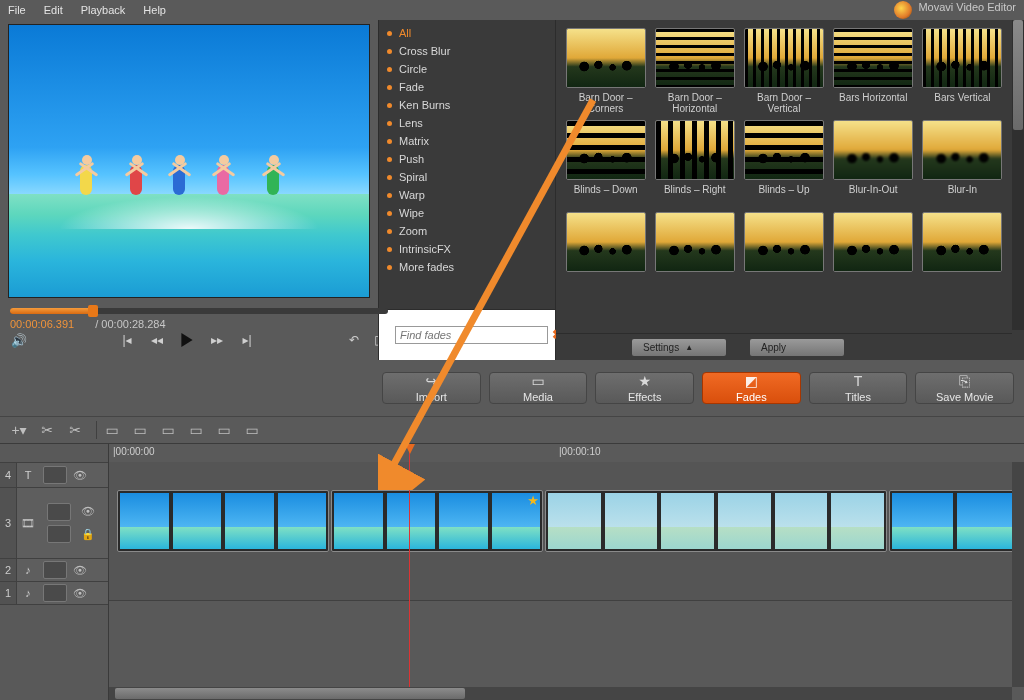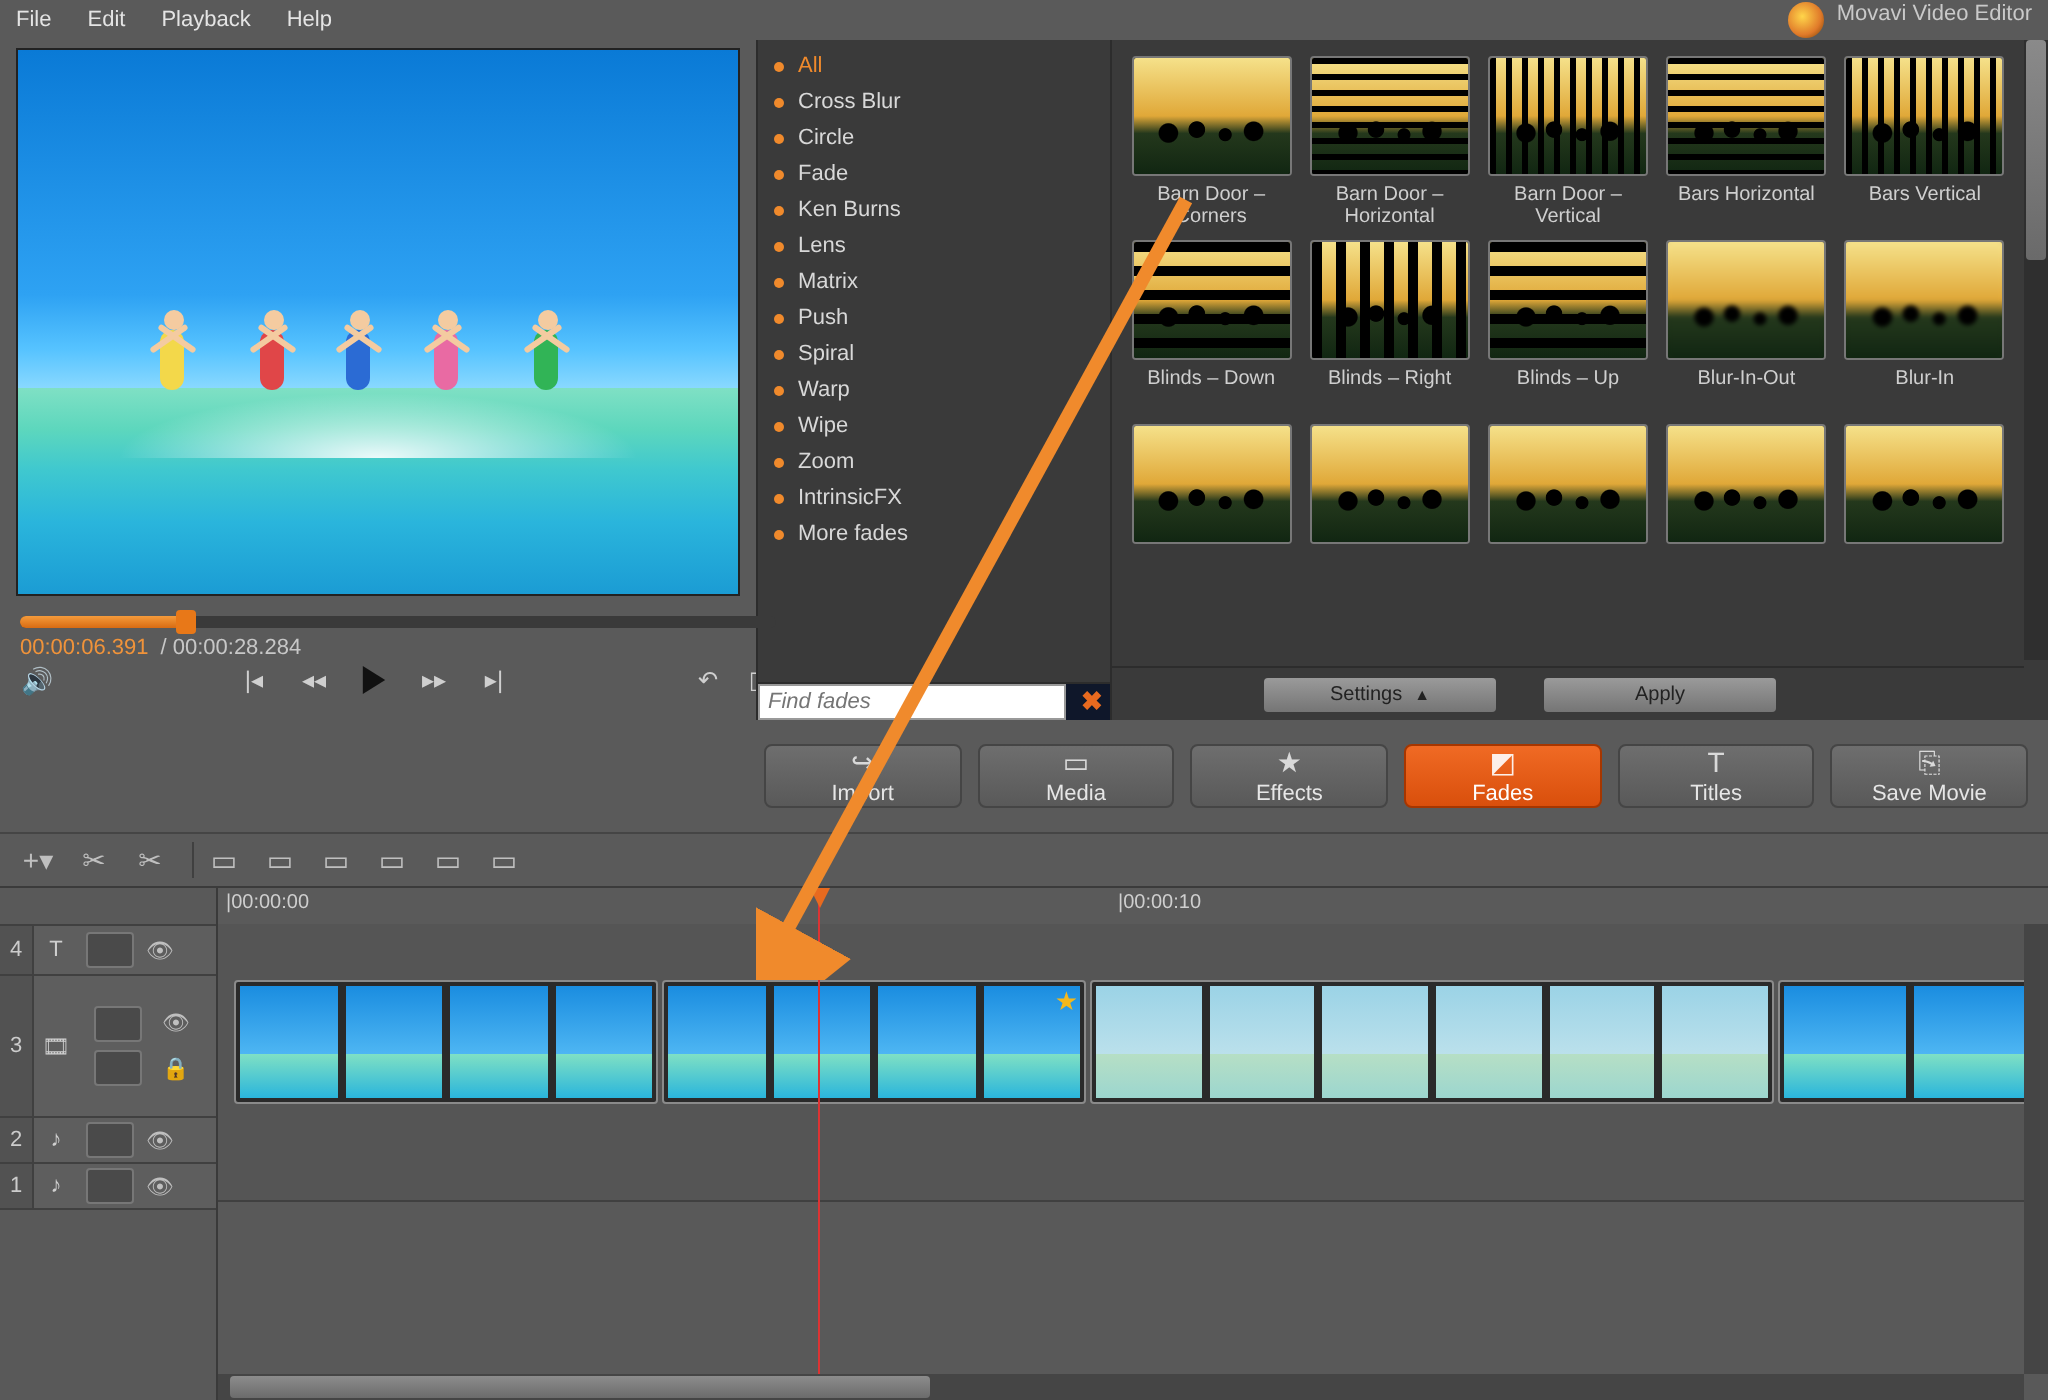--- a/index.html
+++ b/index.html
@@ -24,21 +24,21 @@
 .person .torso{position:absolute;left:6px;top:20px;width:12px;height:30px;border-radius:6px}
 .person .head{position:absolute;left:8px;top:10px;width:10px;height:10px;border-radius:50%;background:#f4cba0}
 .person .armL,.person .armR{position:absolute;top:18px;width:3px;height:22px;background:#f4cba0;border-radius:2px;transform-origin:top}
 .person .armL{left:4px;transform:rotate(-55deg)}
 .person .armR{left:18px;transform:rotate(55deg)}
 .fades-col{width:176px;background:#3a3a3a;border-left:1px solid #2c2c2c;border-right:1px solid #2c2c2c;display:flex;flex-direction:column}
 .fades-list{flex:1;overflow:hidden;padding:4px 0}
 .fades-list .cat{padding:3px 10px 3px 20px;color:#d8d8d8;cursor:default;position:relative;white-space:nowrap}
 .fades-list .cat::before{content:'';position:absolute;left:8px;top:7px;width:5px;height:5px;background:#f08a2c;border-radius:50%}
 .fades-list .cat.sel,.fades-list .cat:hover{color:#f08a2c}
-.find-row{display:flex;align-items:center;padding:0;background:#0f172a;border-top:1px solid #2c2c2c}
+.find-row{display:flex;align-items:center;padding:16px;background:#ffffff;border-top:1px solid #2c2c2c}
 .find-row input{flex:1;height:16px;font-style:italic;font-size:11px;padding:0 4px;border:1px solid #999;background:#fff;color:#555}
 .find-row .clear{width:18px;height:18px;margin-left:4px;color:#e86a1f;text-align:center;font-weight:bold;line-height:17px;font-size:13px}
 .grid-col{flex:1;display:flex;flex-direction:column;background:#3a3a3a;position:relative}
 .grid-scroll{flex:1;overflow:hidden;margin-right:12px}
 .thumb-grid{display:grid;grid-template-columns:repeat(5,1fr);gap:6px;padding:8px 8px 0 8px}
 .thumb-cell{display:flex;flex-direction:column;align-items:center}
 .thumb{width:78px;height:58px;background:#111;border:1px solid #777;border-radius:2px;position:relative;overflow:hidden}
 .thumb .tsky{position:absolute;inset:0;background:linear-gradient(#f5e18a 0%,#e0a838 50%,#24381c 65%,#112612 100%)}
 .thumb .sil{position:absolute;bottom:20%;left:5%;right:5%;height:30%;background:
  radial-gradient(circle at 20% 50%,#000 8%,transparent 9%),
@@ -48,29 +48,29 @@
 .th-bars-h::after{content:'';position:absolute;inset:0;background:repeating-linear-gradient(#000 0 3px,transparent 3px 8px)}
 .th-bars-v::after{content:'';position:absolute;inset:0;background:repeating-linear-gradient(90deg,#000 0 3px,transparent 3px 8px)}
 .th-blinds-d::after{content:'';position:absolute;inset:0;background:repeating-linear-gradient(#000 0 5px,transparent 5px 12px)}
 .th-blinds-r::after{content:'';position:absolute;inset:0;background:repeating-linear-gradient(90deg,#000 0 5px,transparent 5px 12px)}
 .th-corners::before{content:'';position:absolute;inset:0;background:linear-gradient(135deg,#000 0 15%,transparent 15% 85%,#000 85%)}
 .th-blur::after{content:'';position:absolute;inset:0;backdrop-filter:blur(1px)}
 .thumb-label{margin-top:4px;font-size:10px;color:#cfcfcf;text-align:center;height:22px;line-height:11px}
 .grid-scrollbar{position:absolute;right:0;top:0;bottom:30px;width:12px;background:#2f2f2f}
 .grid-scrollbar .handle{position:absolute;left:1px;right:1px;top:0;height:110px;background:linear-gradient(#8a8a8a,#6a6a6a);border-radius:2px}
 .grid-footer{height:26px;display:flex;align-items:center;gap:24px;padding-left:76px;border-top:1px solid #2c2c2c;background:#3a3a3a;margin-right:12px}
-.mini-btn{min-width:72px;height:17px;background:linear-gradient(#9a9a9a,#757575);border-radius:2px;color:#222;font-size:10px;display:flex;align-items:center;justify-content:center;padding:0 22px;cursor:default}
+.mini-btn{min-width:72px;height:17px;background:linear-gradient(#9a9a9a,#757575);border-radius:2px;color:#222;font-size:10px;display:flex;align-items:center;padding:0 11px;cursor:default}
 .mini-btn .arrow{margin-left:6px;font-size:8px}
 .transport{height:56px;background:#5a5a5a;display:flex;align-items:center}
 .progress-side{width:378px;display:flex;flex-direction:column;padding:0 10px}
 .progress-bar{height:6px;background:#3a3a3a;border-radius:3px;position:relative;margin:4px 0}
 .progress-bar .fill{position:absolute;left:0;top:0;bottom:0;width:22%;background:linear-gradient(#f59b3b,#d86b12);border-radius:3px}
 .progress-bar .knob{position:absolute;left:22%;top:-3px;width:10px;height:12px;background:#e87818;border-radius:2px;margin-left:-5px}
 .time-row{display:flex;color:#f0933a;font-size:11px}
-.time-row .total{color:#c7c7c7;margin-left:6px}
+.time-row .total{color:#c7c7c7;margin-left:21px}
 .controls-row{display:flex;align-items:center;justify-content:center;gap:14px;margin-top:2px}
 .spk{width:18px;text-align:center;margin-right:auto;color:#bfbfbf;font-size:13px}
 .ctrl{width:16px;height:16px;color:#cfcfcf;display:flex;align-items:center;justify-content:center;font-size:12px}
 .ctrl.play{color:#222}
 .ctrl.play svg{width:14px;height:14px;fill:#111}
 .undo-group{margin-left:auto;display:flex;gap:10px;color:#bfbfbf}
 .main-tabs{flex:1;display:flex;gap:8px;padding:6px 10px 6px 4px;align-items:stretch}
 .tab-btn{flex:1;background:linear-gradient(#6e6e6e,#595959);border-radius:4px;display:flex;flex-direction:column;align-items:center;justify-content:center;color:#e6e6e6;font-size:11px;cursor:default;border:1px solid #454545}
 .tab-btn.active{background:linear-gradient(#f06a24,#d94f0c);border-color:#a63600;color:#fff}
 .tab-btn .t-ico{height:16px;margin-bottom:2px;display:flex;align-items:center;justify-content:center;font-size:14px;color:inherit;opacity:.9}

